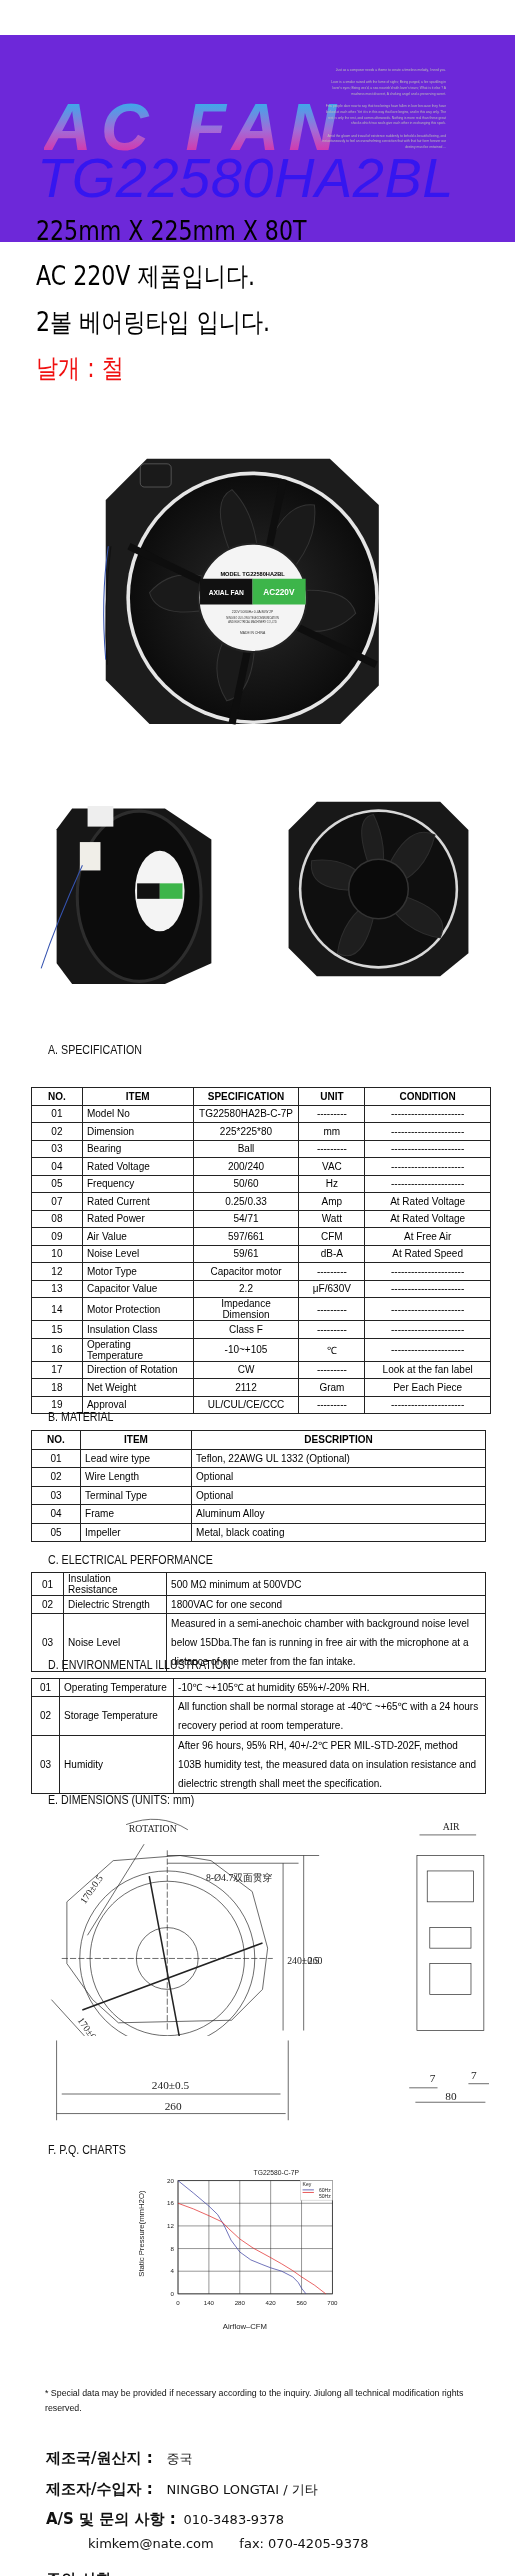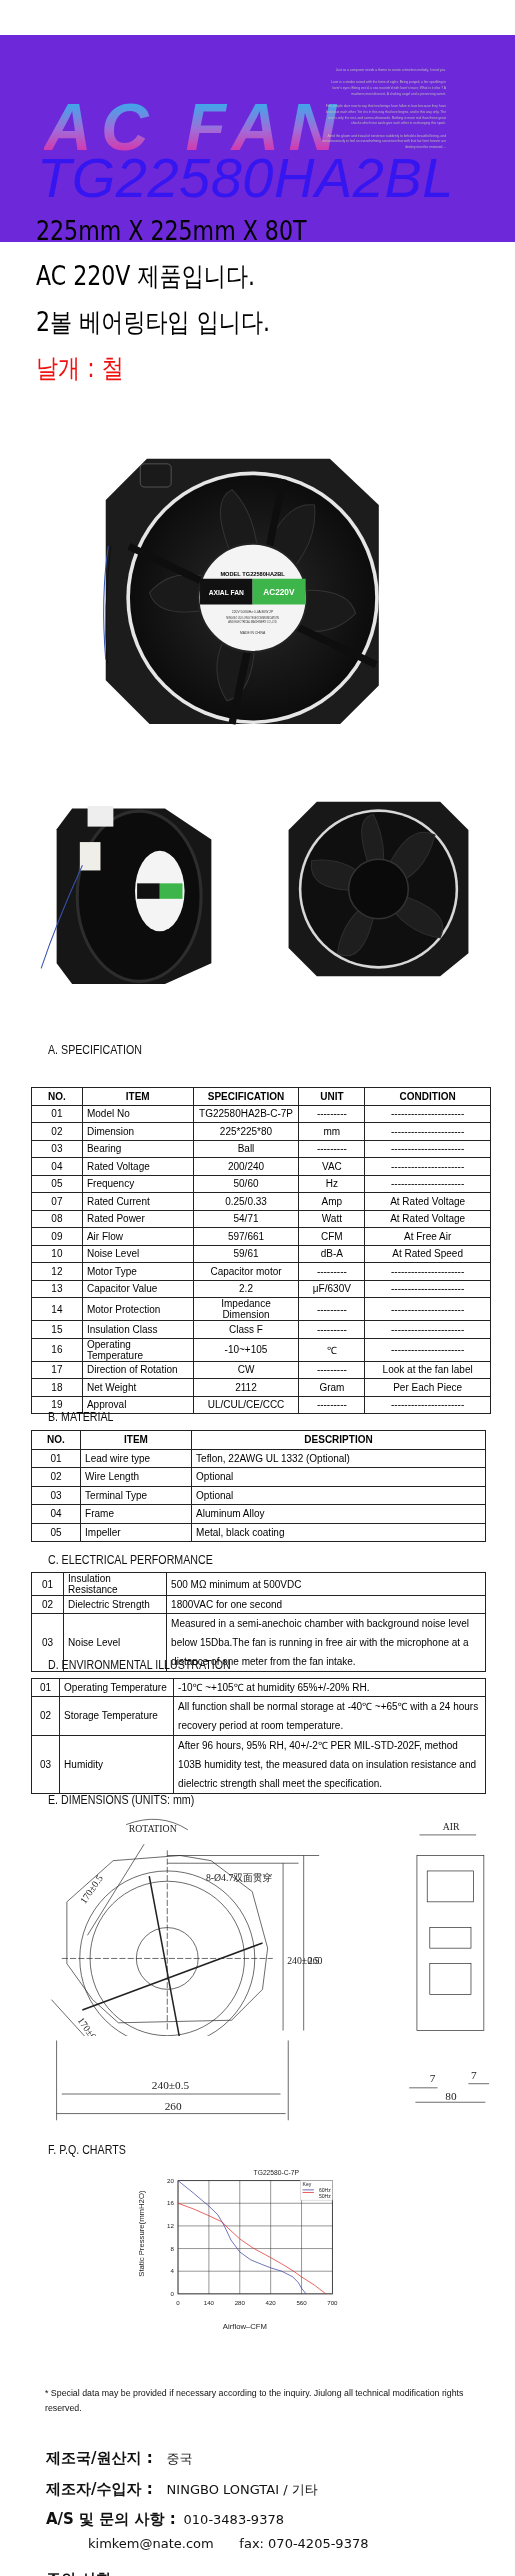--- a/index.html
+++ b/index.html
@@ -187,21 +187,21 @@
       </tr>
       <tr>
         <td class="c">08</td>
         <td>Rated Power</td>
         <td class="c">54/71</td>
         <td class="c">Watt</td>
         <td class="c">At Rated Voltage</td>
       </tr>
       <tr>
         <td class="c">09</td>
-        <td>Air Flow</td>
+        <td>Air Value</td>
         <td class="c">597/661</td>
         <td class="c">CFM</td>
         <td class="c">At Free Air</td>
       </tr>
       <tr>
         <td class="c">10</td>
         <td>Noise Level</td>
         <td class="c">59/61</td>
         <td class="c">dB-A</td>
         <td class="c">At Rated Speed</td>

